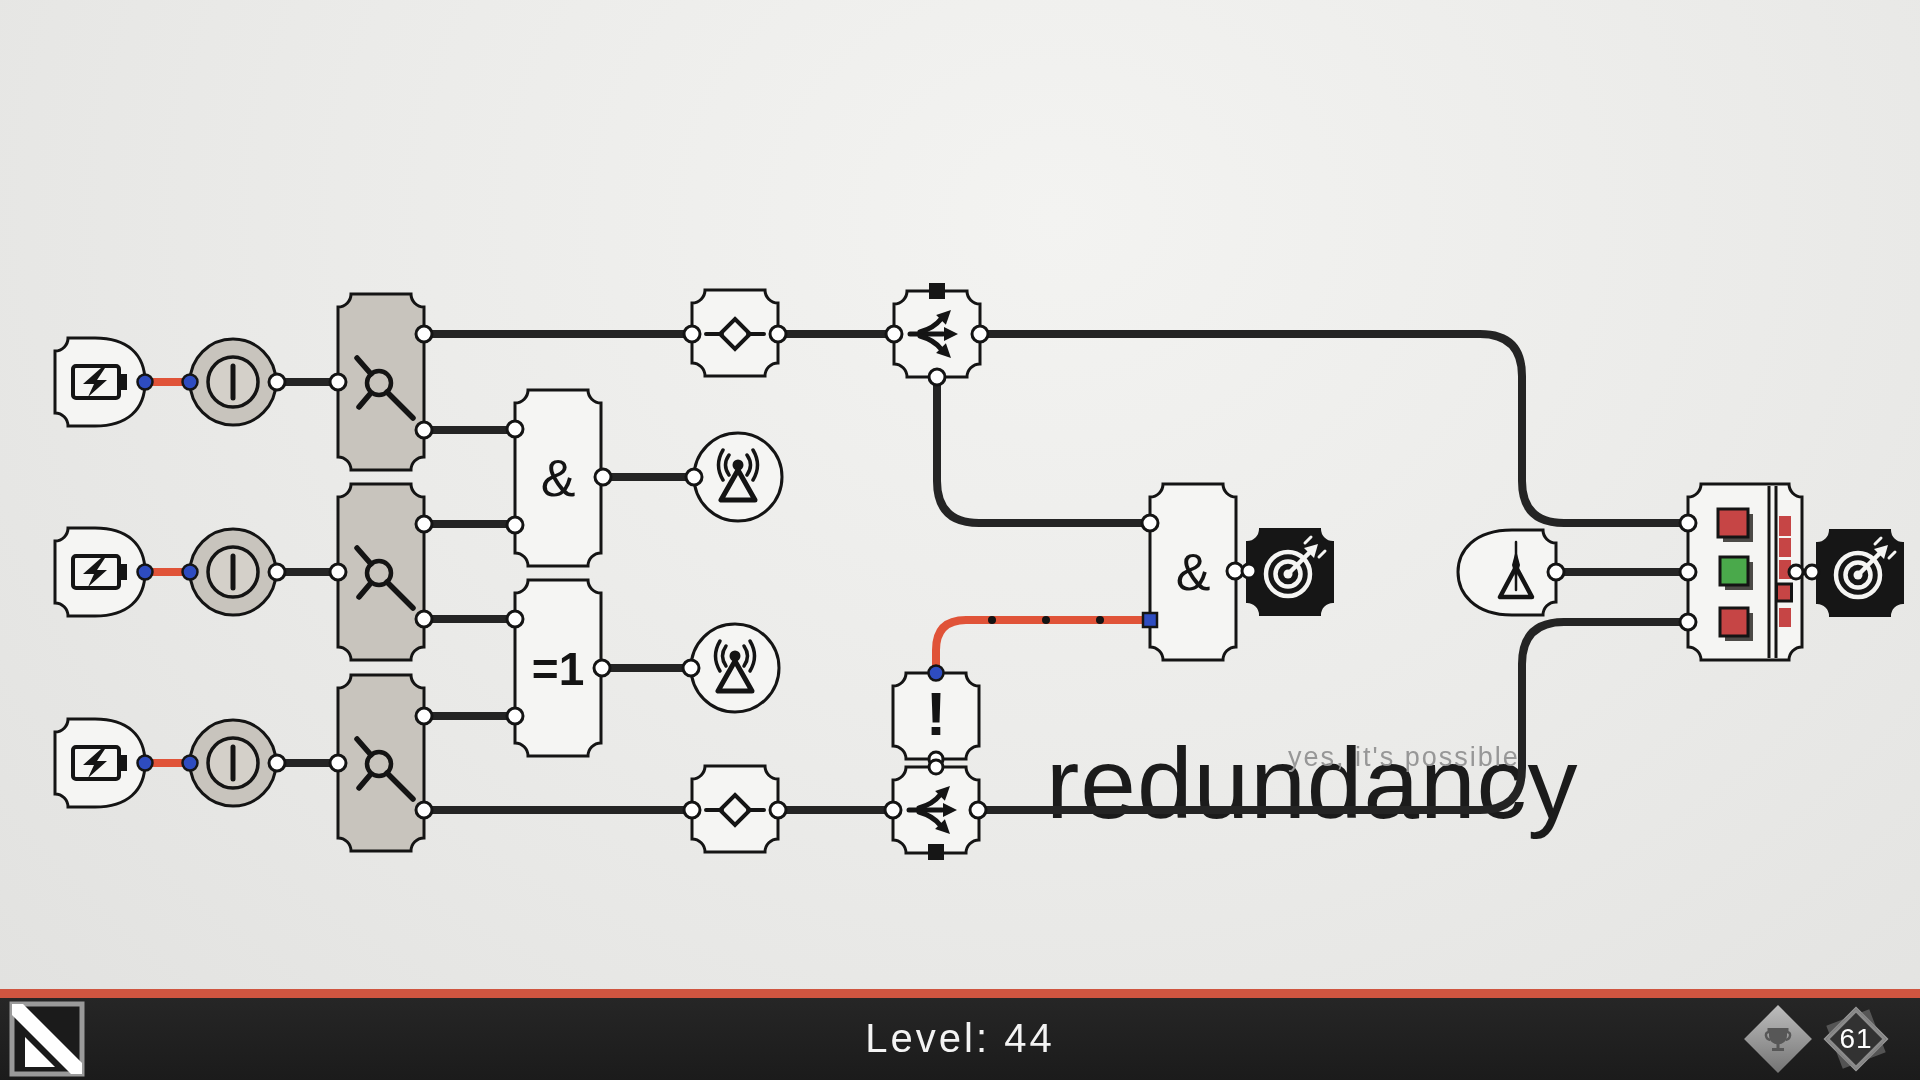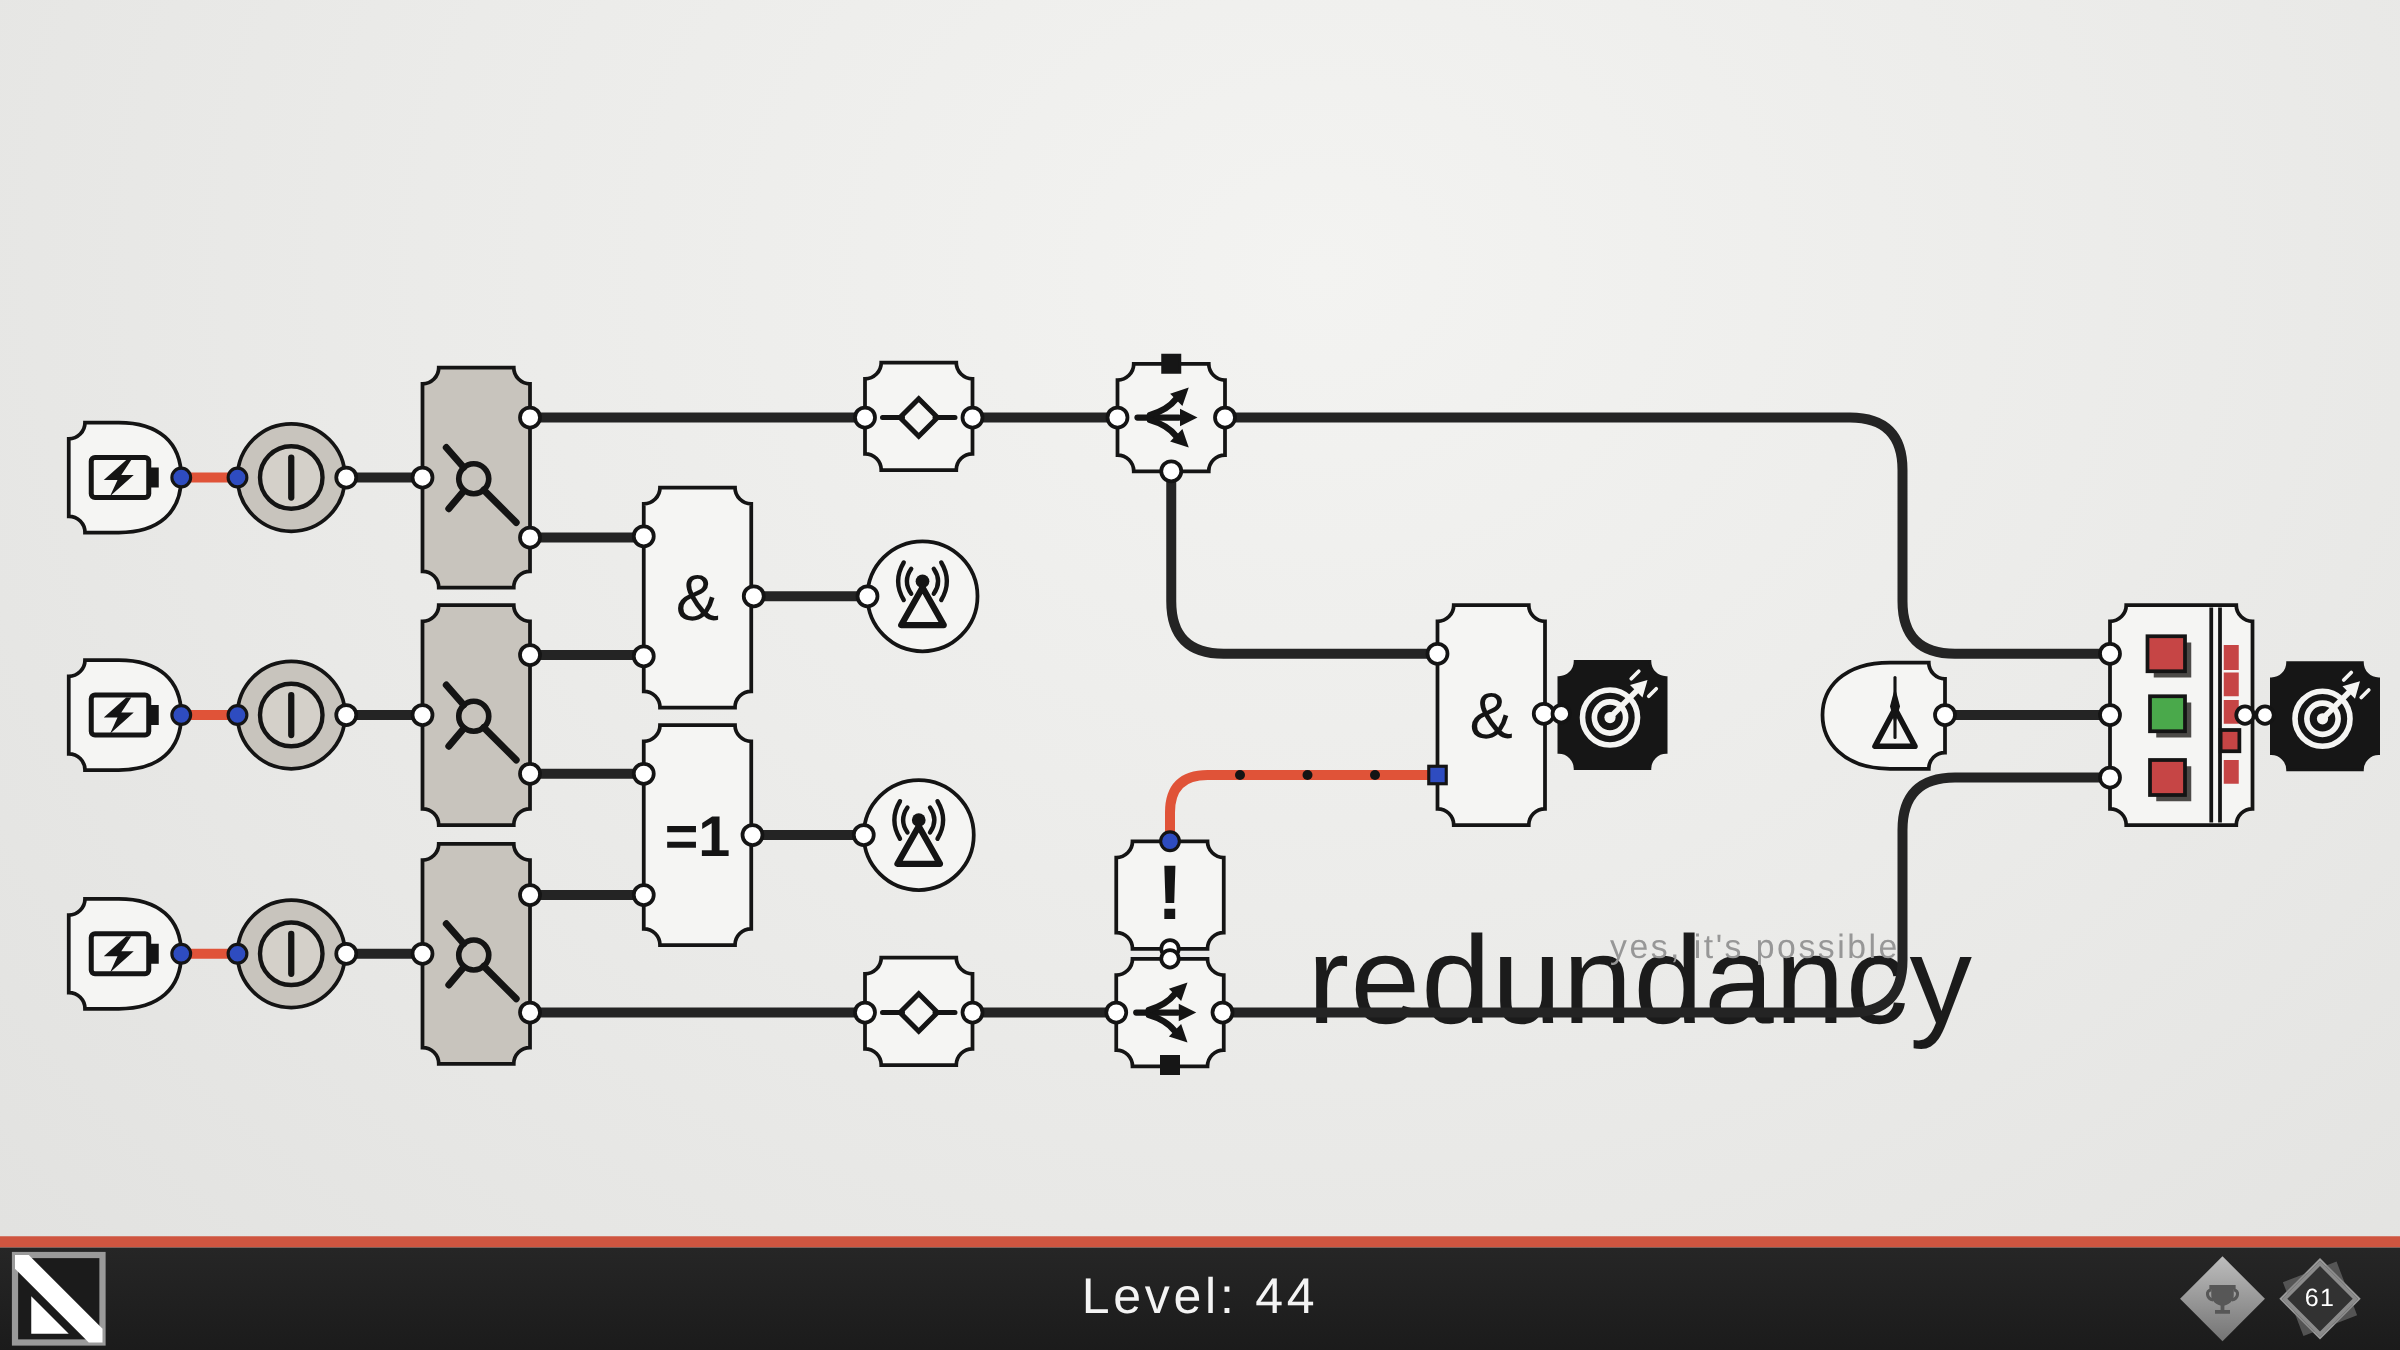--- a/index.html
+++ b/index.html
@@ -37,21 +37,21 @@
   .badge-trophy{position:absolute;right:118px;top:50%;width:48px;height:48px;
     transform:translateY(-50%) rotate(45deg);
     background:linear-gradient(135deg,#bdbdbd,#747474);cursor:pointer;}
   .badge-trophy svg{position:absolute;left:50%;top:50%;transform:translate(-50%,-50%) rotate(-45deg);}
   .badge-level{position:absolute;right:30px;top:50%;width:68px;height:68px;transform:translateY(-50%);cursor:pointer;}
   .badge-level .sq{position:absolute;left:50%;top:50%;display:block;}
   .sq1{width:46px;height:46px;background:var(--badge-gray);transform:translate(-50%,-50%) rotate(45deg);}
   .sq2{width:46px;height:46px;background:#7f7f7f;opacity:.55;transform:translate(-50%,-50%) rotate(69deg);}
   .sq3{width:37px;height:37px;background:var(--badge-dark);border:3px solid #8b8b8b;transform:translate(-50%,-50%) rotate(45deg);}
   .badge-num{position:absolute;left:50%;top:50%;transform:translate(-50%,-50%);
-    color:#fff;font-size:20px;font-weight:400;letter-spacing:1px;}
+    color:#fff;font-size:28px;font-weight:400;letter-spacing:1px;}
 </style>
 </head>
 <body>
 
 <div class="stage">
 
 <svg class="circuit" width="1920" height="989" viewBox="0 0 1920 989">
   <defs>
     <g id="battery">
       <path class="block-w" d="M13 0 H40 C72 0 90 16 90 44 C90 72 72 88 40 88 H13 A13 13 0 0 0 0 75 V13 A13 13 0 0 0 13 0 Z"></path>

